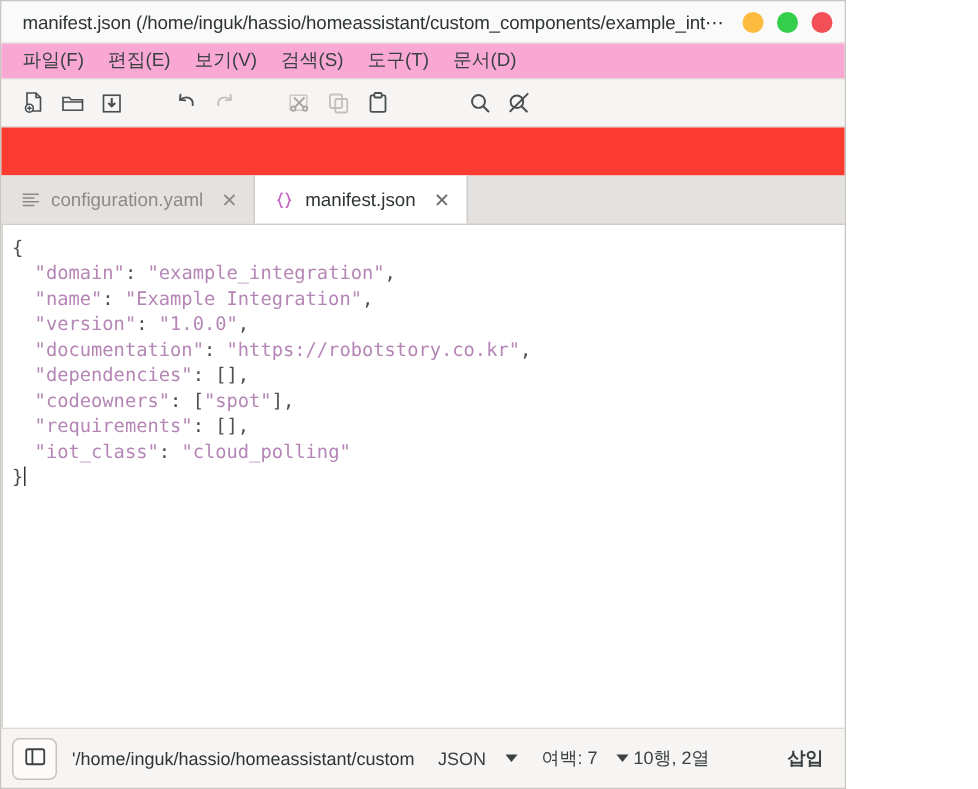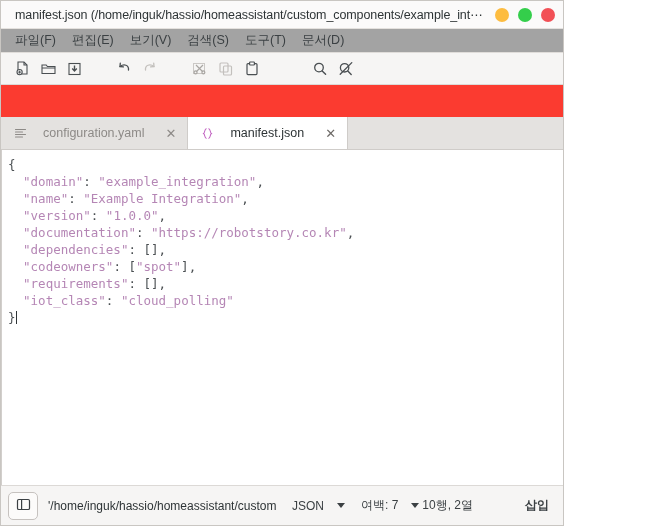--- a/index.html
+++ b/index.html
@@ -59,21 +59,21 @@
     display: block;
   }
   .win-btn.min { background: #fdbc40; }
   .win-btn.max { background: #34ce4b; }
   .win-btn.close { background: #f25056; }
 
   
   .menubar {
     height: 24px;
     min-height: 24px;
-    background: #a3a3a3;
+    background: #f9a8d4;
     display: flex;
     align-items: center;
     padding-left: 6px;
     box-sizing: border-box;
     border-bottom: 1px solid #e0ddda;
   }
   .menu-item {
     font-size: 12.5px;
     color: #3b4043;
     padding: 2px 8px;
@@ -128,21 +128,21 @@
     background: #e4e2e0;
     display: flex;
     align-items: flex-end;
     box-sizing: border-box;
     border-bottom: 1px solid #cfccc9;
   }
   .tab {
     height: 32px;
     display: flex;
     align-items: center;
-    gap: 16px;
+    gap: 7px;
     padding: 0 10px 0 12px;
     box-sizing: border-box;
     font-size: 12.5px;
     cursor: default;
     border-right: 1px solid #cfccc9;
   }
   .tab.inactive {
     background: #e4e2e0;
     color: #8d8a87;
   }

